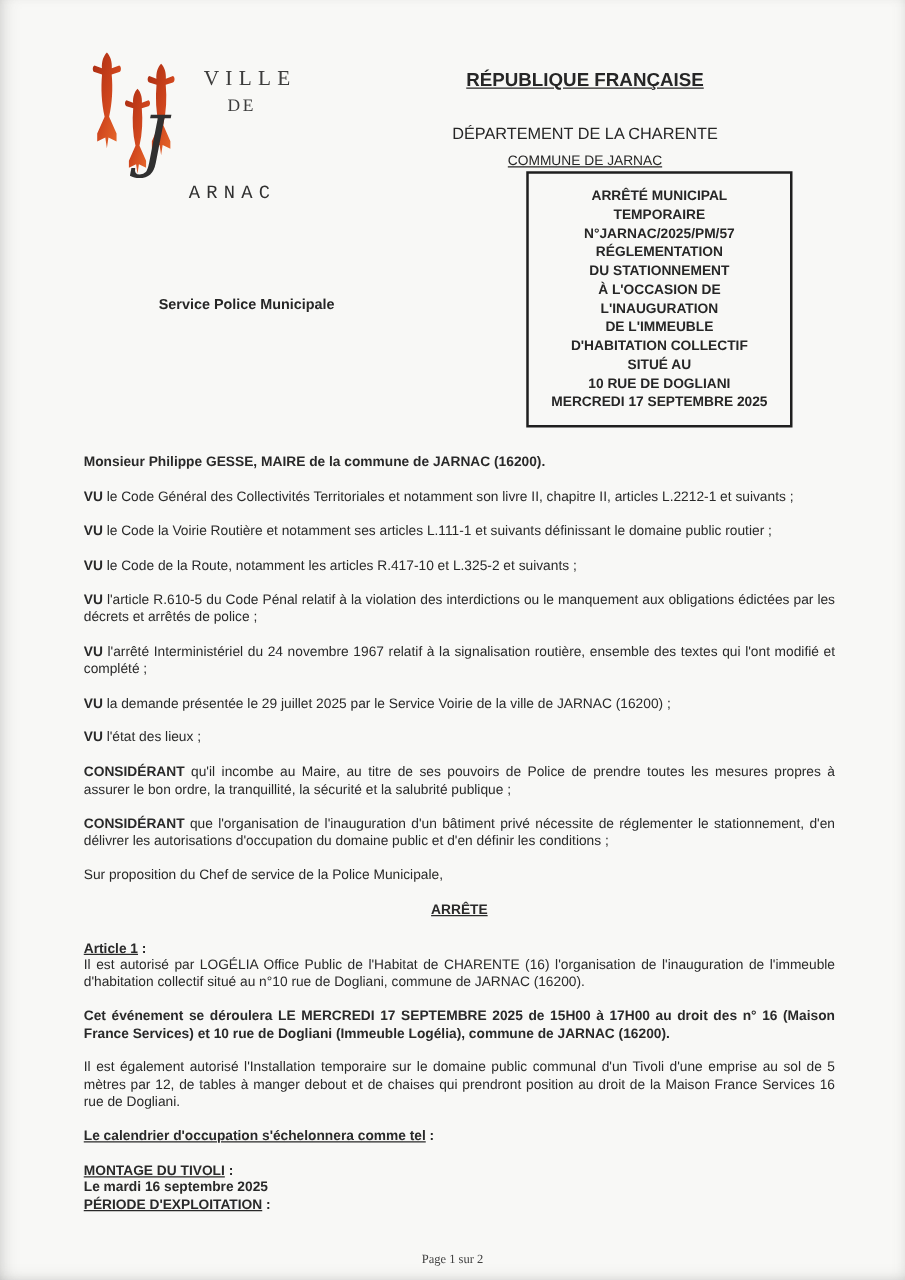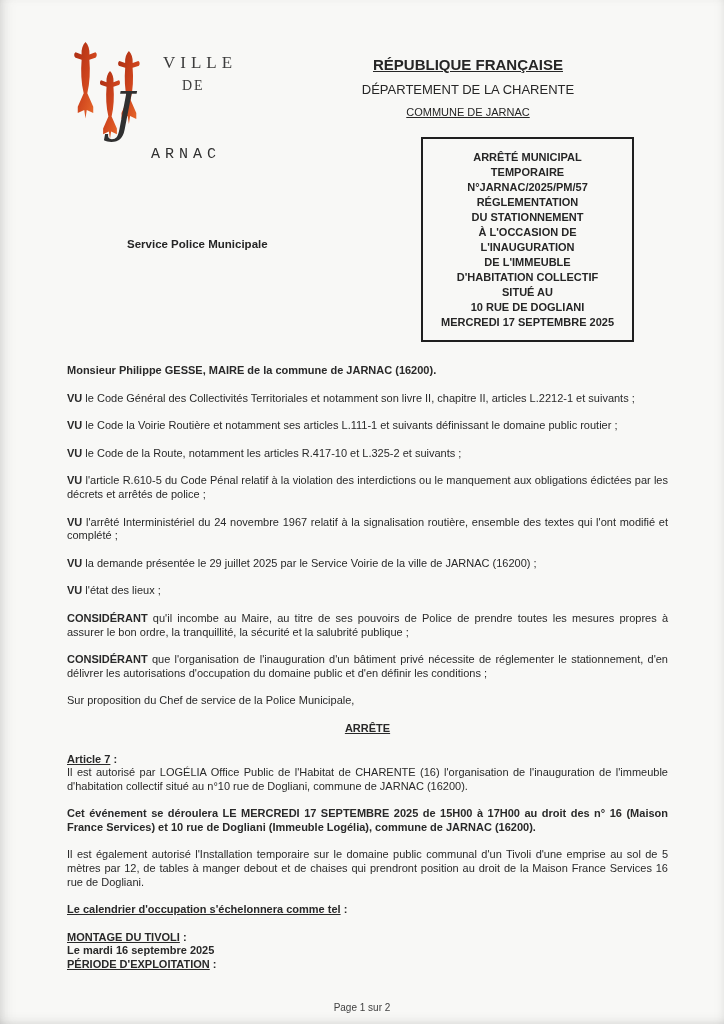--- a/index.html
+++ b/index.html
@@ -16,35 +16,35 @@
         font-size:17px;letter-spacing:5px;color:#3c3c3c;}
   .logo .de{position:absolute;left:117px;top:38px;font-family:"Liberation Serif","DejaVu Serif",serif;
         font-size:14px;letter-spacing:2px;color:#3c3c3c;}
   .logo .jinit{position:absolute;left:48px;top:46px;font-family:"DejaVu Serif",serif;font-style:italic;
         font-size:54px;line-height:1;color:#303030;}
   .logo .jrest{position:absolute;left:86px;top:62px;font-family:Liberation Mono, monospace;
         font-size:15px;letter-spacing:5px;color:#303030;margin-top:44px;}
   
   .hdr{position:absolute;left:352px;top:56px;width:232px;text-align:center;}
   .hdr .rep{font-size:15px;font-weight:bold;text-decoration:underline;white-space:nowrap;}
-  .hdr .dep{font-size:13px;margin-top:9px;white-space:nowrap;}
+  .hdr .dep{font-size:13px;margin-top:26px;white-space:nowrap;}
   .hdr .com{font-size:11px;margin-top:9px;text-decoration:underline;white-space:nowrap;}
   
   .tbox{position:absolute;left:373px;top:137px;width:203px;border:2px solid #1f1f1f;
         padding:11px 3px 10px;text-align:center;font-weight:bold;font-size:11px;line-height:15px;margin-left:48px;}
   .tbox div{white-space:nowrap;}
   .service{position:absolute;left:127px;top:238px;font-weight:bold;font-size:11.5px;}
   
   .bd{position:absolute;left:67px;top:364px;width:601px;font-size:11px;line-height:13.6px;
         text-align:justify;color:#292929;}
   .bd p{margin:0 0 14px;}
   .b{font-weight:bold;}
   .u{text-decoration:underline;}
   .arrete{text-align:center;font-weight:bold;margin:2px 0 17px 0 !important;}
-  .footer{position:absolute;left:0;right:0;top:1002px;text-align:center;font-size:10px;color:#3f3f3f;}
+  .footer{position:absolute;left:0;right:0;top:1002px;text-align:center;font-size:10px;color:#3f3f3f;font-family:Liberation Serif, serif;}
 </style>
 </head>
 <body>
 
 <div class="page">
 
   <div class="logo">
     <svg class="fishes" width="88" height="100" viewBox="0 0 88 100" aria-hidden="true">
       <defs>
         <linearGradient id="gf1" x1="0" y1="0" x2="0.9" y2="1">
@@ -99,21 +99,21 @@
     <p><span class="b">VU</span><span> l'état des lieux ;</span></p>
 
     <p><span class="b">CONSIDÉRANT</span><span> qu'il incombe au Maire, au titre de ses pouvoirs de Police de prendre toutes les mesures propres à assurer le bon ordre, la tranquillité, la sécurité et la salubrité publique ;</span></p>
     <p><span class="b">CONSIDÉRANT</span><span> que l'organisation de l'inauguration d'un bâtiment privé nécessite de réglementer le stationnement, d'en délivrer les autorisations d'occupation du domaine public et d'en définir les conditions ;</span></p>
 
     <p>Sur proposition du Chef de service de la Police Municipale,</p>
 
     <p class="arrete"><span class="u">ARRÊTE</span></p>
 
     <p>
-      <span class="b u">Article 7</span><span class="b"> :</span><br>
+      <span class="b u">Article 1</span><span class="b"> :</span><br>
       <span>Il est autorisé par LOGÉLIA Office Public de l'Habitat de CHARENTE (16) l'organisation de l'inauguration de l'immeuble d'habitation collectif situé au n°10 rue de Dogliani, commune de JARNAC (16200).</span>
     </p>
 
     <p class="b">Cet événement se déroulera LE MERCREDI 17 SEPTEMBRE 2025 de 15H00 à 17H00 au droit des n° 16 (Maison France Services) et 10 rue de Dogliani (Immeuble Logélia), commune de JARNAC (16200).</p>
 
     <p>Il est également autorisé l'Installation temporaire sur le domaine public communal d'un Tivoli d'une emprise au sol de 5 mètres par 12, de tables à manger debout et de chaises qui prendront position au droit de la Maison France Services 16 rue de Dogliani.</p>
 
     <p><span class="b u">Le calendrier d'occupation s'échelonnera comme tel</span><span class="b"> :</span></p>
 
     <p>

